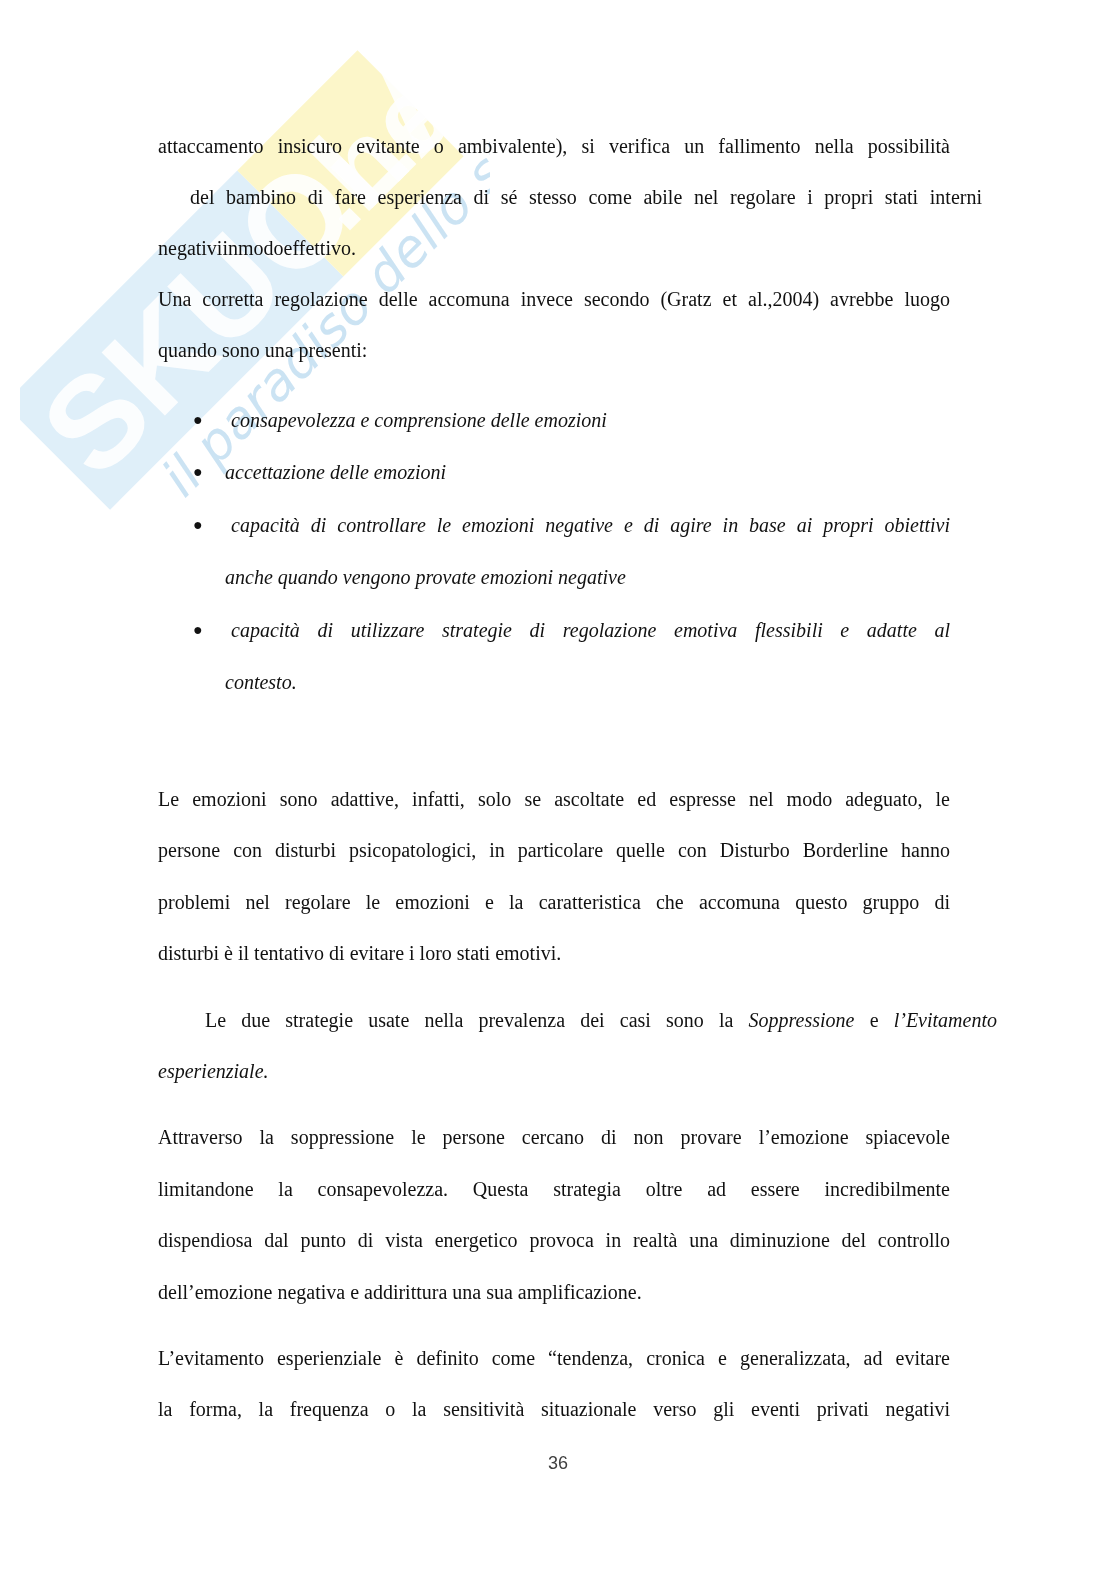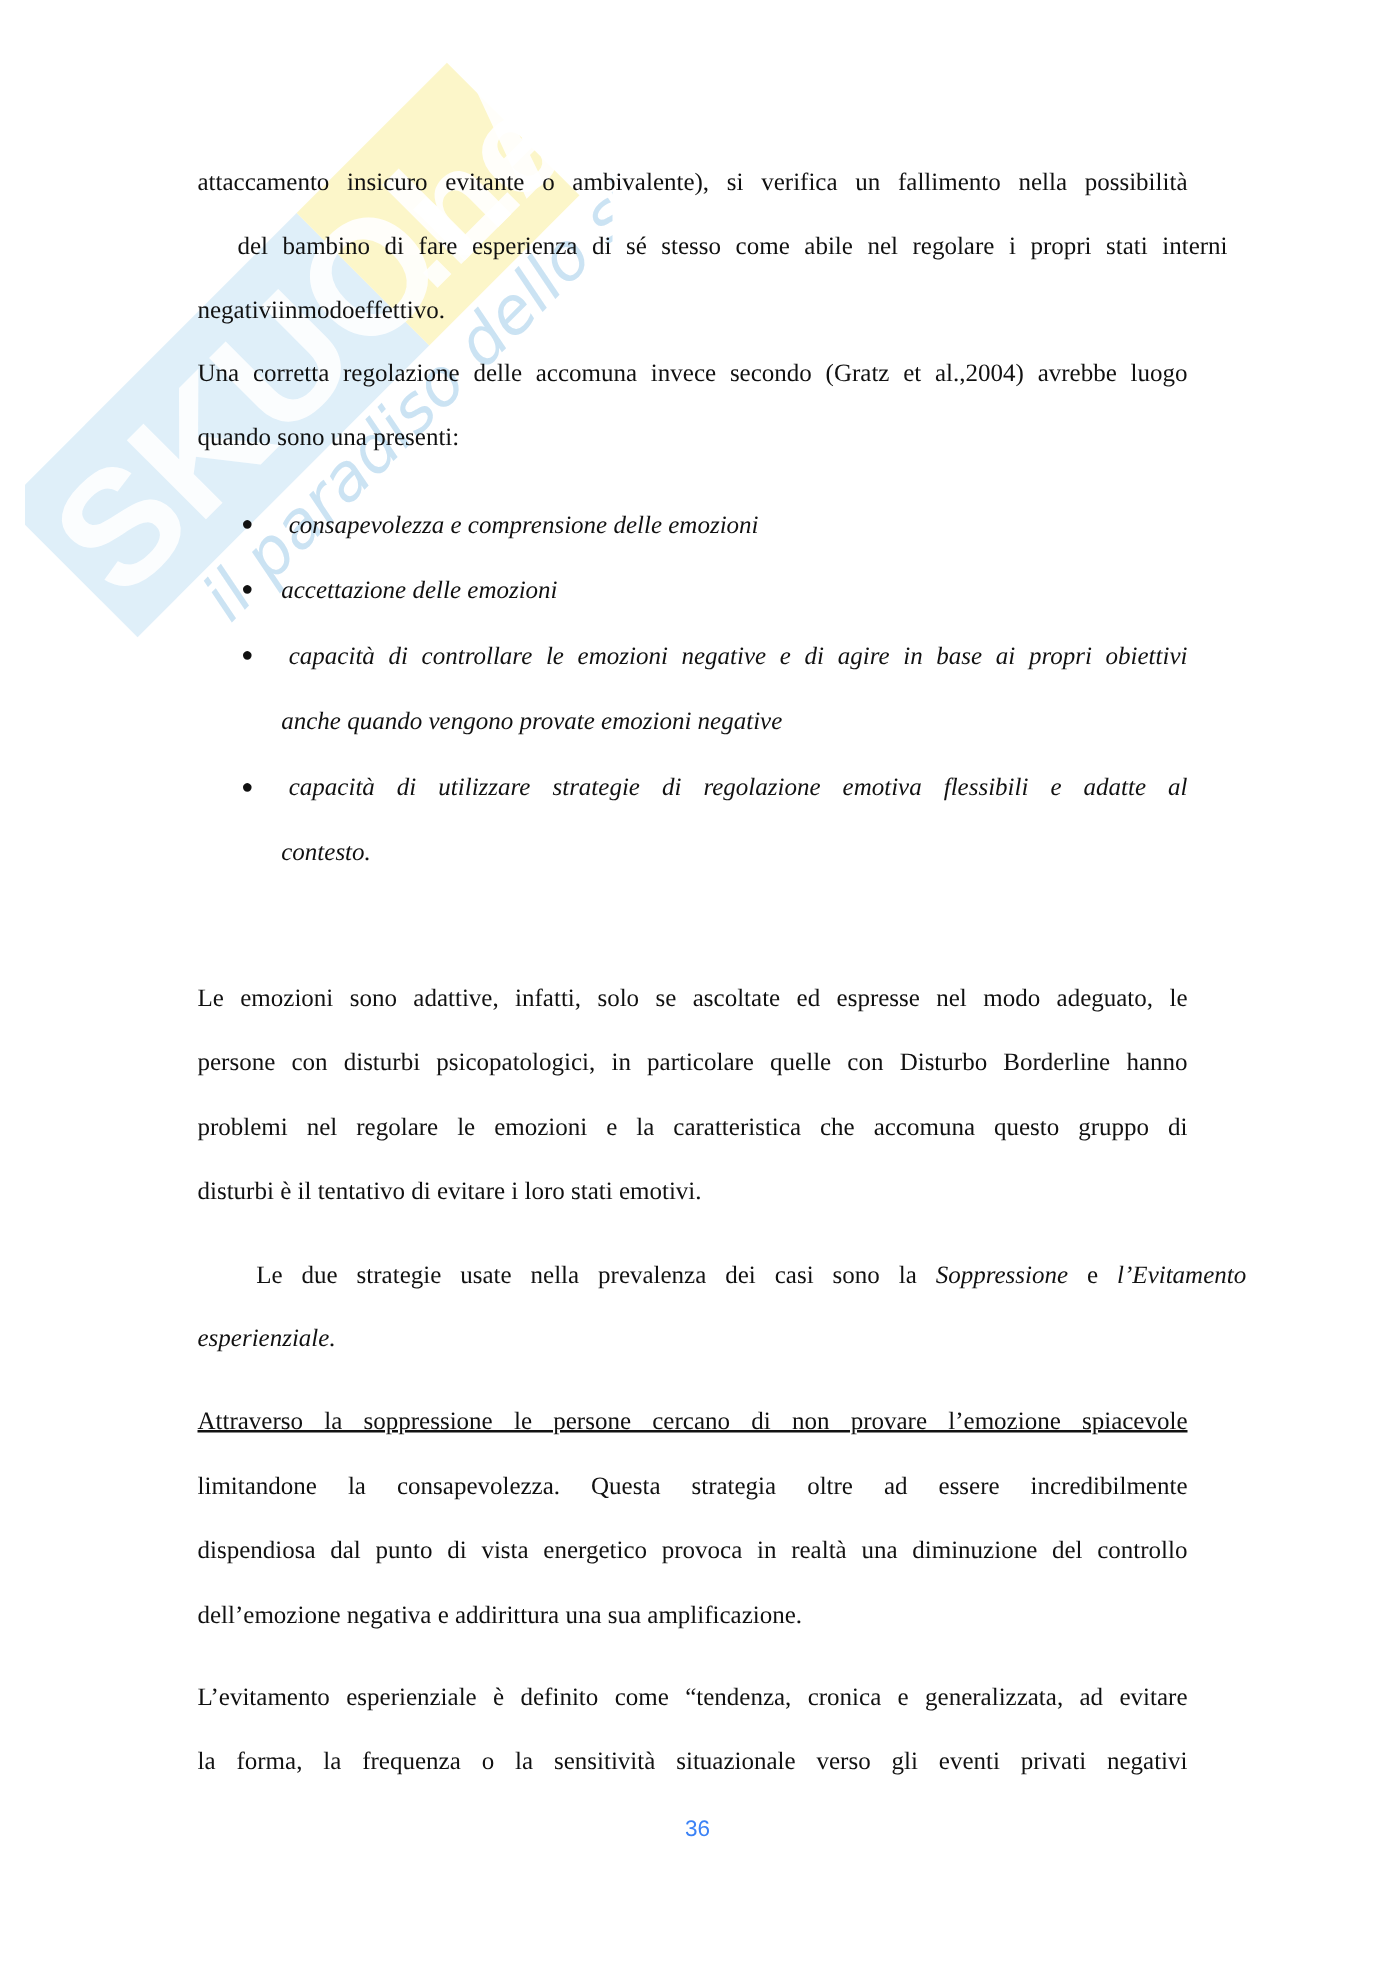--- a/index.html
+++ b/index.html
@@ -69,21 +69,21 @@
       white-space: nowrap;
     }
     .page-number {
       position: absolute;
       left: 0;
       width: 1116px;
       top: 1453px;
       text-align: center;
       font-family: "Liberation Sans", "DejaVu Sans", sans-serif;
       font-size: 18px;
-      color: #3b82f6;
+      color: #404040;
     }
   </style>
 </head>
 <body>
 
 <div class="page">
 
   <svg class="watermark" viewBox="0 0 470 480" xmlns="http://www.w3.org/2000/svg">
 
     <g transform="rotate(-45 235 240)">
@@ -133,21 +133,21 @@
     <div class="line justify" style="top:787px;">Le emozioni sono adattive, infatti, solo se ascoltate ed espresse nel modo adeguato, le</div>
     <div class="line justify" style="top:838px;">persone con disturbi psicopatologici, in particolare quelle con Disturbo Borderline hanno</div>
     <div class="line justify" style="top:890px;">problemi nel regolare le emozioni e la caratteristica che accomuna questo gruppo di</div>
     <div class="line" style="top:941px;">disturbi è il tentativo di evitare i loro stati emotivi.</div>
 
     <div class="line justify-spread" style="top:1008px;margin-left:47px;">
       <span style="flex:1; text-align:justify; text-align-last:justify; white-space:nowrap;"><span>Le due strategie usate nella prevalenza dei casi sono la </span><span class="it">Soppressione</span><span> e </span><span class="it">l’Evitamento</span></span>
     </div>
     <div class="line it" style="top:1059px;">esperienziale.</div>
 
-    <div class="line justify" style="top:1125px;text-decoration:underline;">Attraverso la soppressione le persone cercano di non provare l’emozione spiacevole</div>
+    <div class="line justify" style="top:1125px;">Attraverso la soppressione le persone cercano di non provare l’emozione spiacevole</div>
     <div class="line justify" style="top:1177px;">limitandone la consapevolezza. Questa strategia oltre ad essere incredibilmente</div>
     <div class="line justify" style="top:1228px;">dispendiosa dal punto di vista energetico provoca in realtà una diminuzione del controllo</div>
     <div class="line" style="top:1280px;">dell’emozione negativa e addirittura una sua amplificazione.</div>
 
     <div class="line justify" style="top:1346px;">L’evitamento esperienziale è definito come  “tendenza, cronica e generalizzata, ad evitare</div>
     <div class="line justify" style="top:1397px;">la forma, la frequenza o la sensitività situazionale verso gli eventi privati negativi</div>
   </div>
 
   <div class="page-number">36</div>
 </div>

